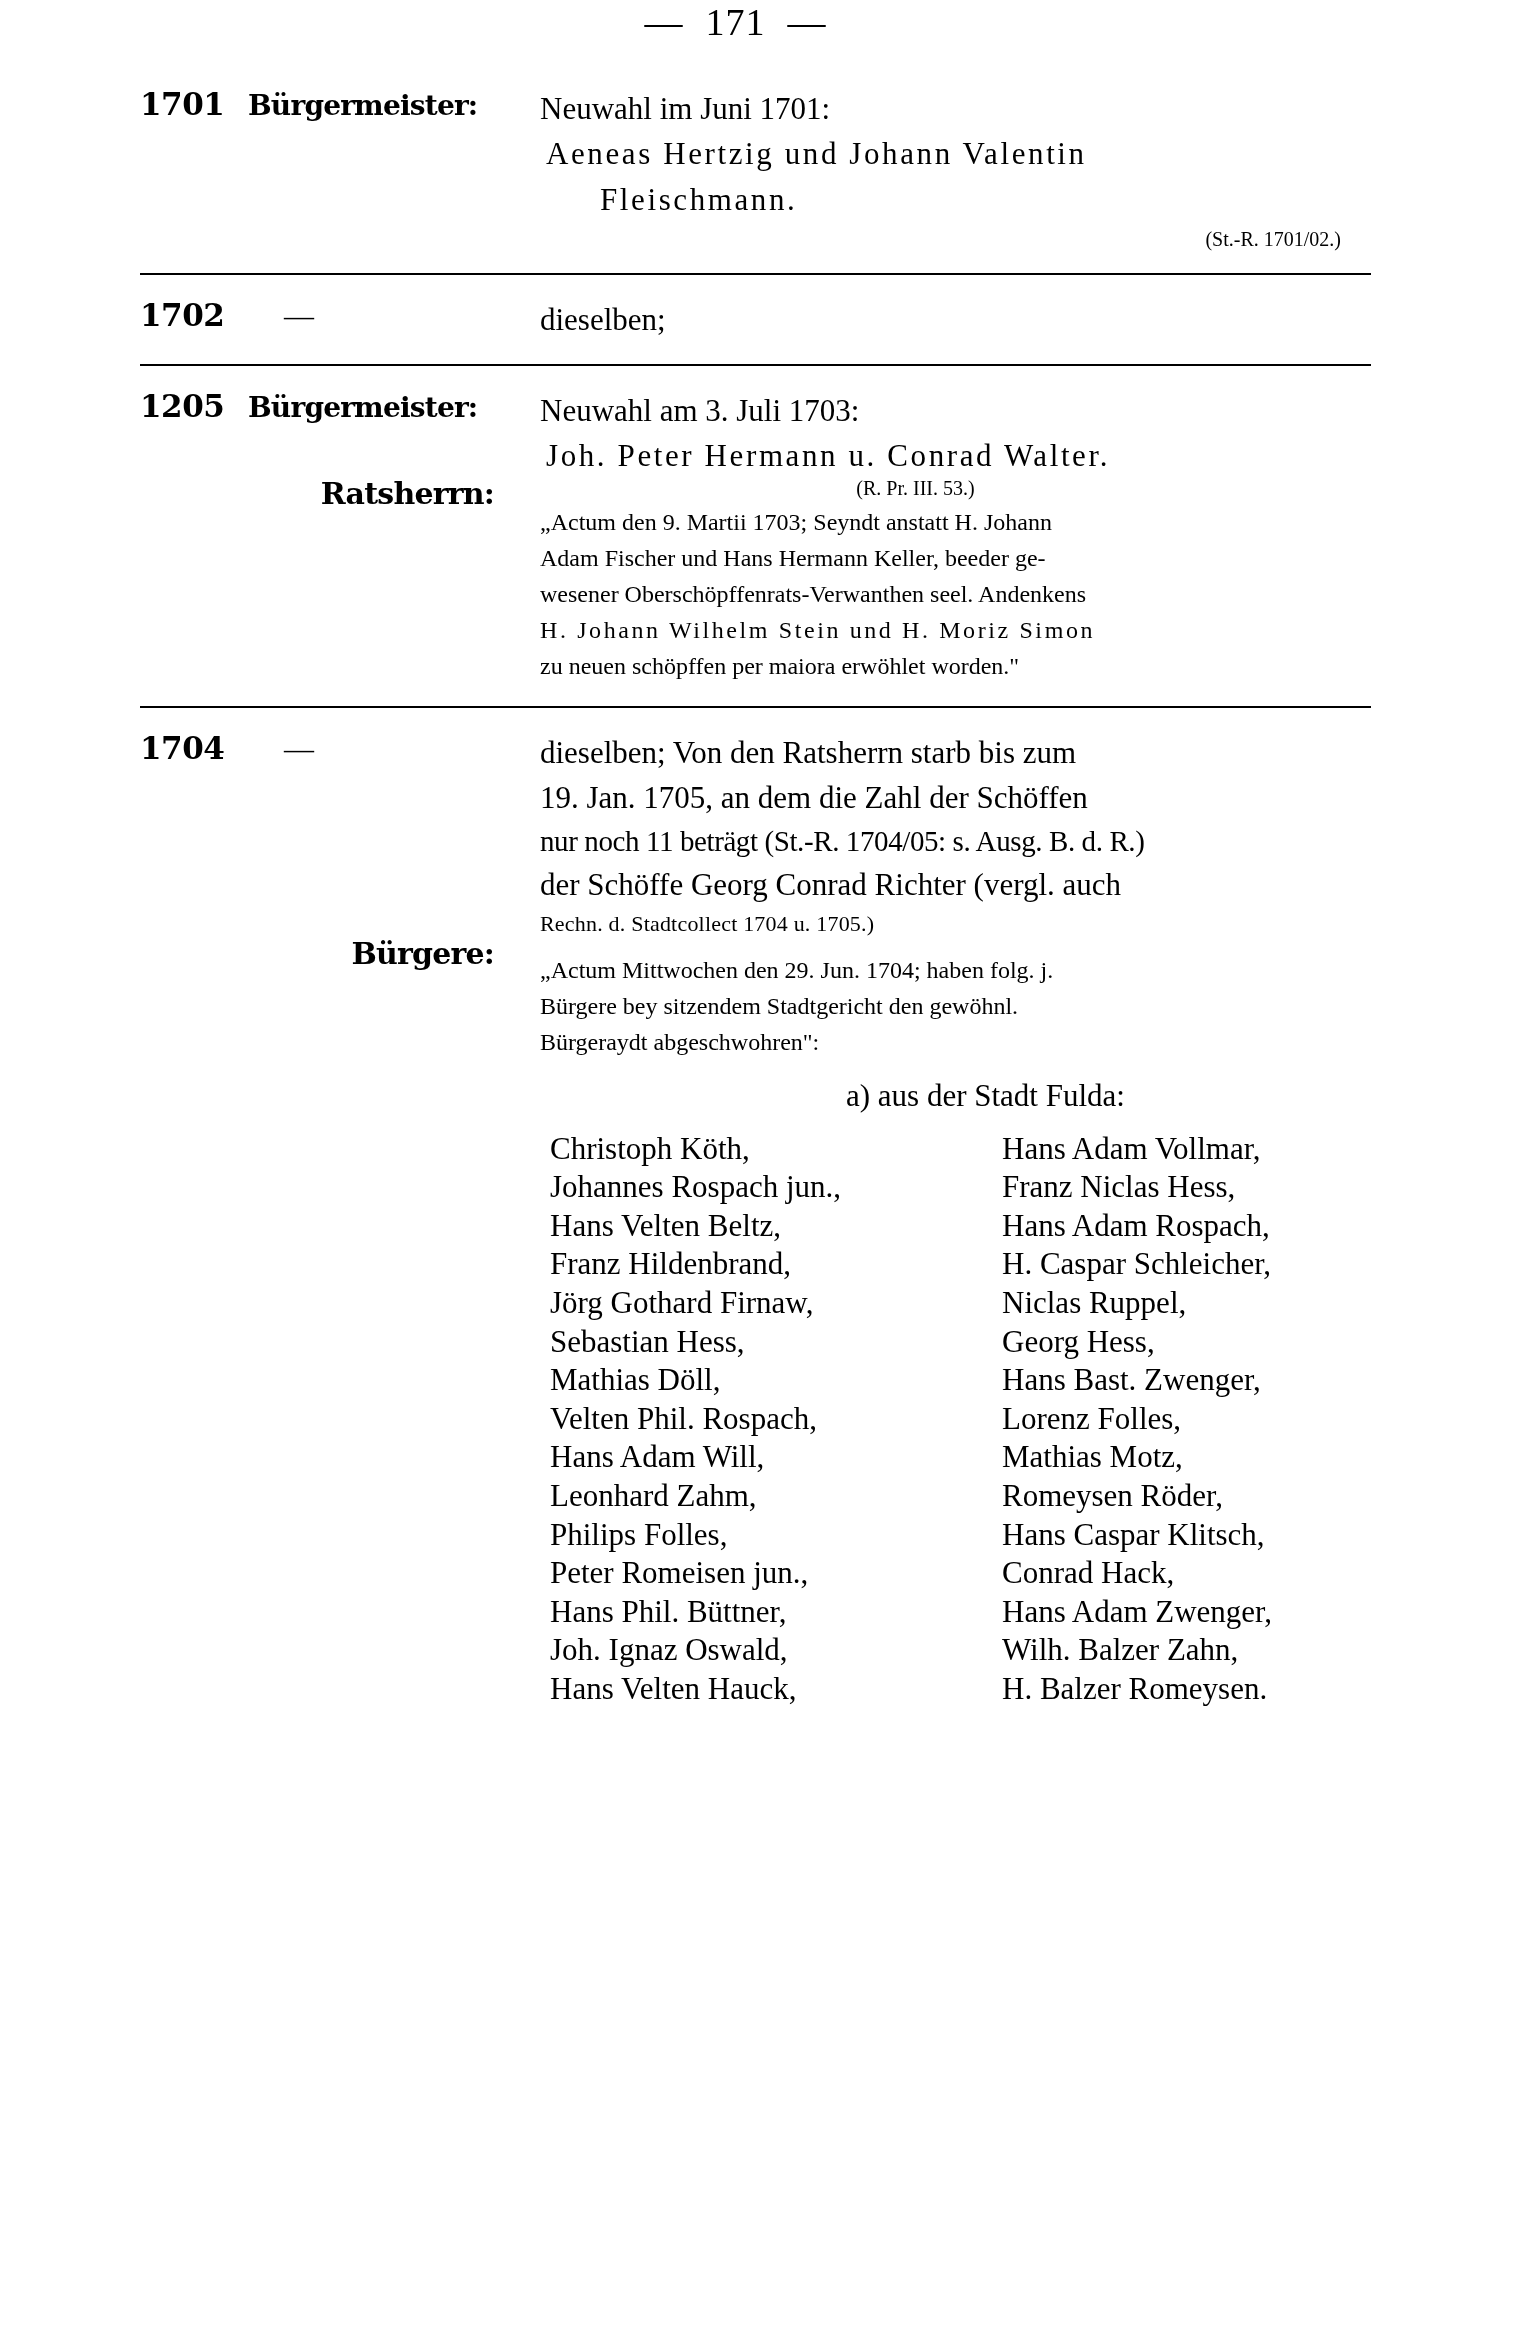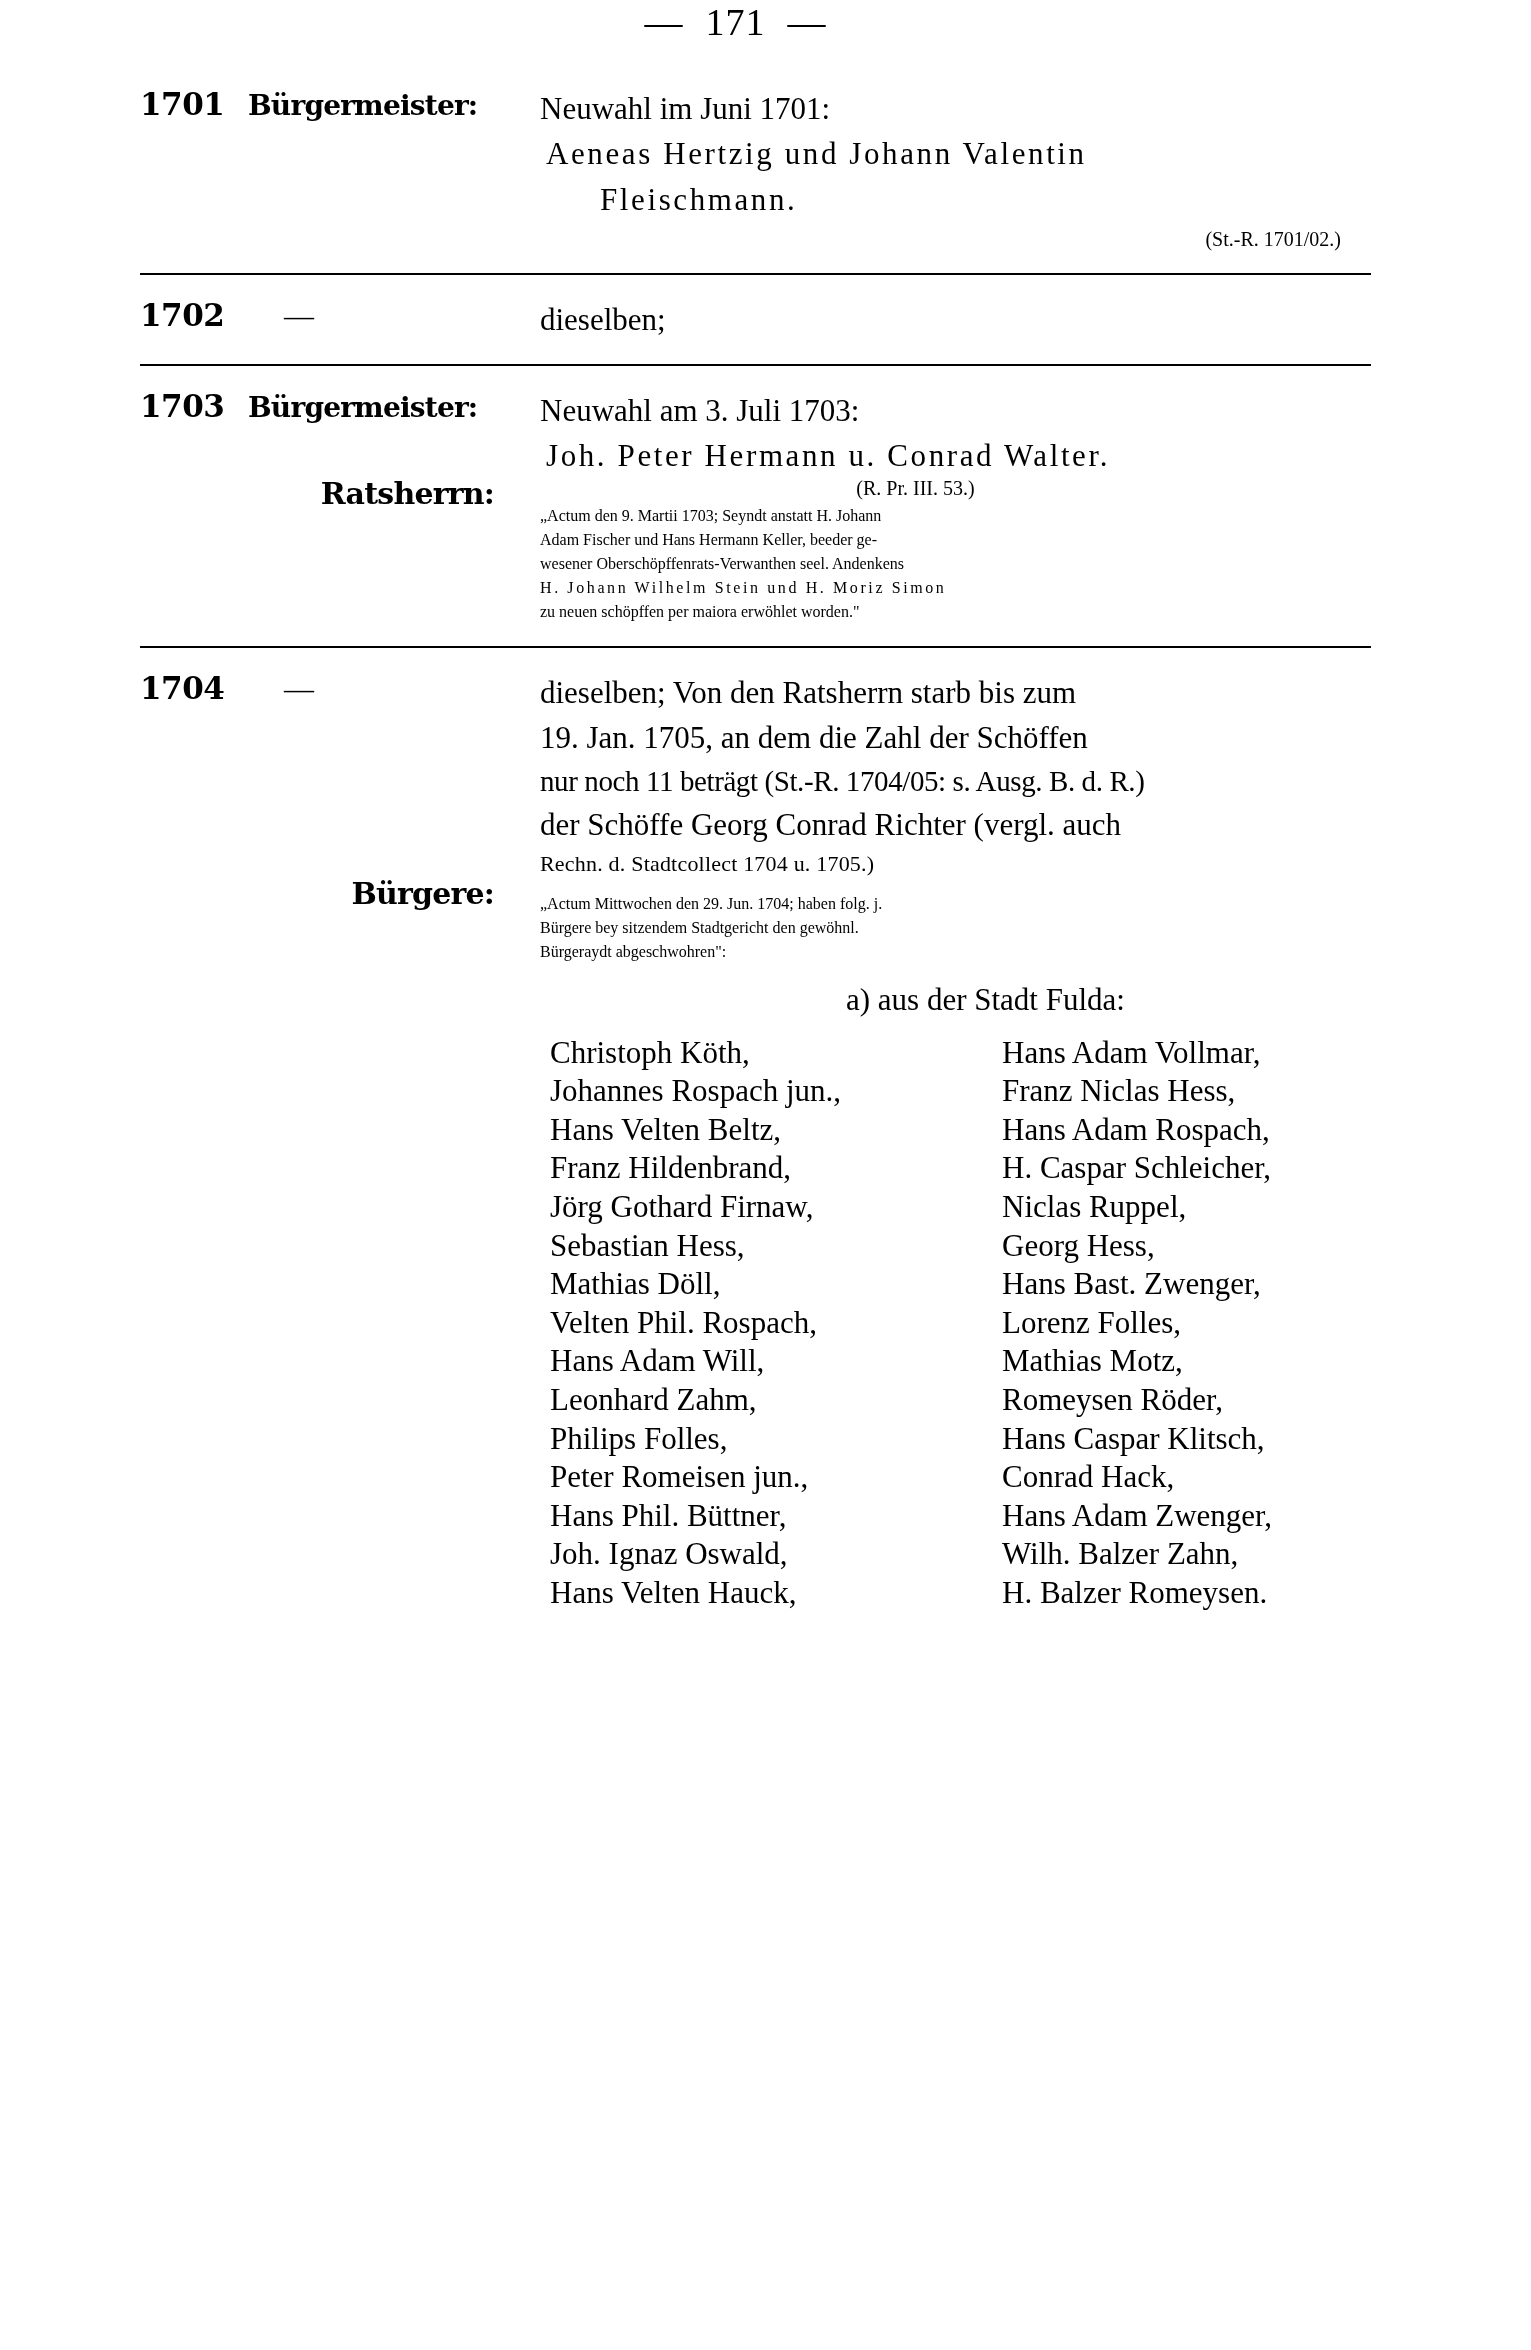--- a/index.html
+++ b/index.html
@@ -114,21 +114,21 @@
     margin-top: 6px;
   }
   .cite-center {
     text-align: center;
     font-size: 20px;
     margin-top: -2px;
     padding-right: 80px;
   }
 
   .small-para {
-    font-size: 16px;
+    font-size: 24px;
     line-height: 1.5;
   }
   .small-para .just {
     display: block;
   }
 
   hr.rule {
     border: none;
     border-top: 2px solid #000;
     margin: 22px 0 22px 0;
@@ -213,21 +213,21 @@
   </div>
 
   <div class="sep-wrap">
     <hr class="rule">
   </div>
 
   <div class="entries" style="margin-top:0;">
 
     <div class="entry">
       <div class="entry-label">
-        <span class="year">1703</span><span class="role">Bürgermeister:</span>
+        <span class="year">1205</span><span class="role">Bürgermeister:</span>
         <span class="role-sub" style="margin-top:52px;">Ratsherrn:</span>
       </div>
       <div class="entry-body">
         <div class="line">Neuwahl am 3. Juli 1703:</div>
         <div class="line spaced line-indent">Joh. Peter Hermann u. Conrad Walter.</div>
         <div class="cite-center">(R. Pr. III. 53.)</div>
         <div class="small-para" style="margin-top:4px;">
           <span class="just">„Actum den 9. Martii 1703; Seyndt anstatt H. Johann</span>
           <span class="just">Adam Fischer und Hans Hermann Keller, beeder ge-</span>
           <span class="just">wesener Oberschöpffenrats-Verwanthen seel. Andenkens</span>

